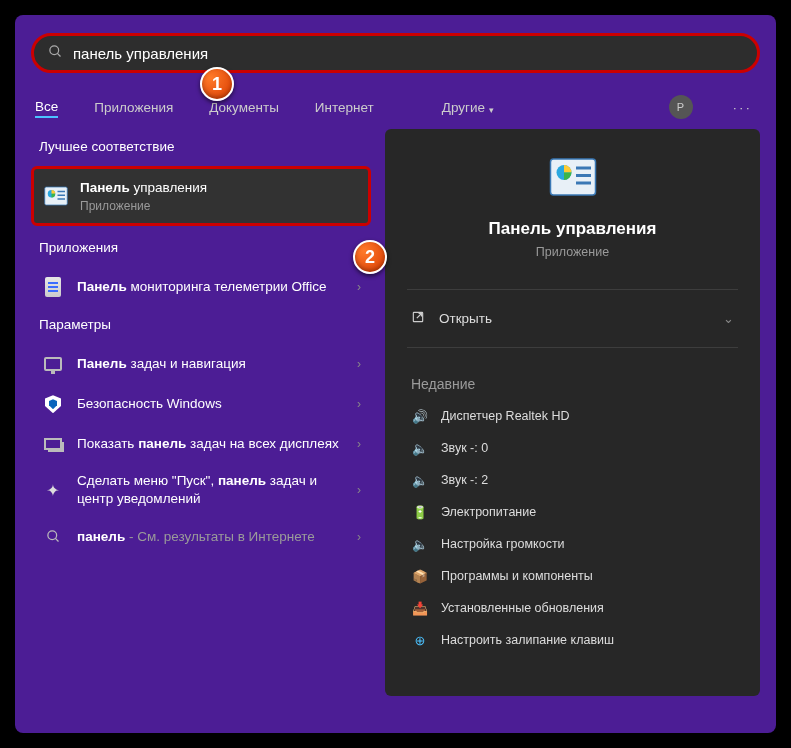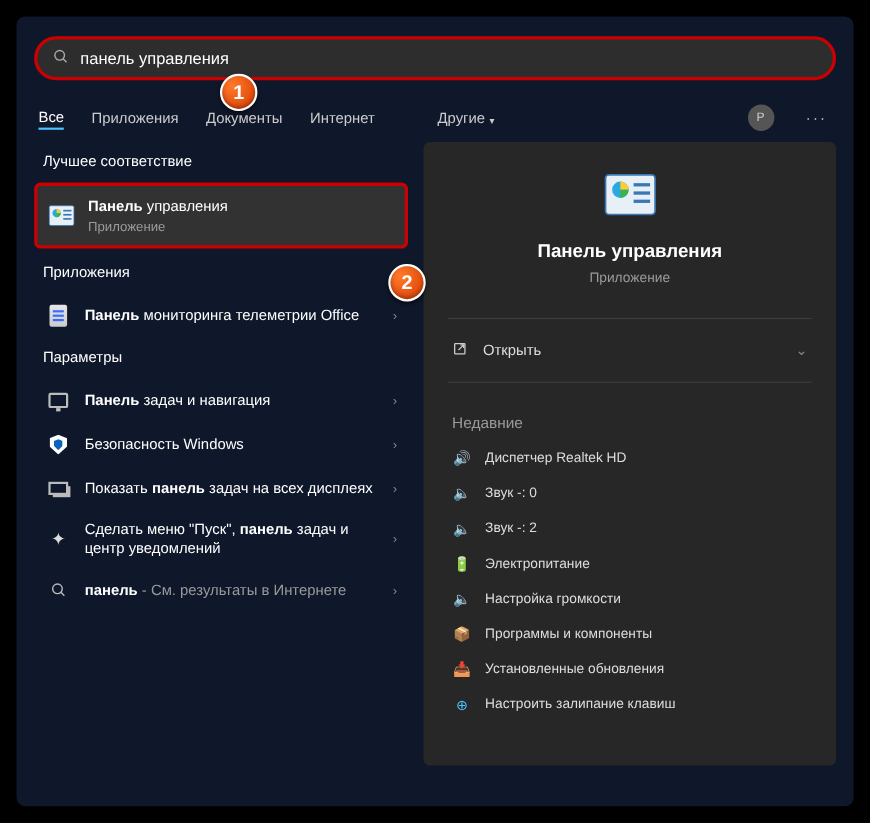--- a/index.html
+++ b/index.html
@@ -8,21 +8,21 @@
     height: 748px;
     background: #000;
     font-family: 'Segoe UI', Arial, sans-serif;
     color: #fff;
     overflow: hidden;
     padding: 15px;
   }
   .window {
     width: 100%;
     height: 100%;
-    background: #0f172a;
+    background: #4c1d95;
     border-radius: 8px;
     padding: 18px 16px;
     position: relative;
   }
   .search-bar {
     display: flex;
     align-items: center;
     background: #2d2d2d;
     border: 3px solid #c00;
     border-radius: 22px;
@@ -52,21 +52,21 @@
     font-size: 18px;
     color: #fff;
     z-index: 10;
   }
   .badge-1 { top: 52px; left: 185px; }
   .badge-2 { top: 225px; left: 338px; }
   .tabs {
     display: flex;
     align-items: center;
     padding: 22px 4px 10px 4px;
-    gap: 25px;
+    gap: 36px;
     font-size: 13.5px;
     color: #ccc;
   }
   .tab { cursor: pointer; padding: 2px 0; }
   .tab.active { color: #fff; border-bottom: 2px solid #4cc2ff; }
   .tab-other { display: flex; align-items: flex-end; gap: 4px; margin-left: 32px; }
   .spacer { flex: 1; }
   .avatar {
     width: 24px; height: 24px; border-radius: 50%;
     background: #555; display: flex; align-items: center; justify-content: center;

